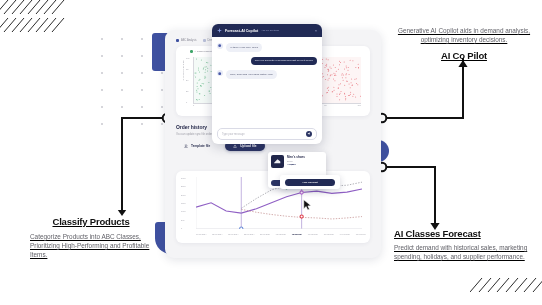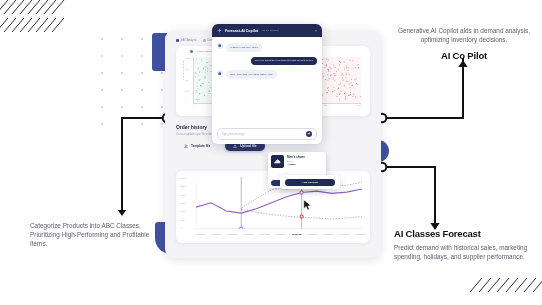--- a/index.html
+++ b/index.html
@@ -111,21 +111,21 @@
   .addpill{position:absolute;left:280px;top:175px;width:60px;height:14px;background:#ffffff;
            border-radius:3px;box-shadow:0 2px 7px rgba(30,35,70,.2);display:flex;
            align-items:center;justify-content:center;}
   .addpill .inner{width:50px;height:7px;background:#212a55;border-radius:3.5px;display:flex;
                   align-items:center;justify-content:center;font-size:2.4px;color:#fff;font-weight:bold;}
 
   
   .cursor{position:absolute;left:303px;top:197px;}
 
   
-  .ann{position:absolute;}
+  .ann{position:absolute;text-decoration:underline;}
   .ann .h{font-weight:bold;color:#111111;letter-spacing:-.02em;}
   .ann .p{color:#5f5f66;line-height:1.42;}
 
   .ann-copilot{left:396px;top:26px;width:136px;text-align:center;}
   .ann-copilot .p{font-size:6.4px;}
   .ann-copilot .h{font-size:9.5px;margin-top:6px;}
 
   .ann-forecast{left:394px;top:228px;width:140px;text-align:left;}
   .ann-forecast .h{font-size:9.5px;}
   .ann-forecast .p{font-size:6.4px;margin-top:4px;}
@@ -857,16 +857,17 @@
     <div class="p">Generative AI Copilot aids in demand analysis, optimizing inventory decisions.</div>
     <div class="h">AI Co Pilot</div>
   </div>
 
   <div class="ann ann-forecast">
     <div class="h">AI Classes Forecast</div>
     <div class="p">Predict demand with historical sales, marketing spending, holidays, and supplier performance.</div>
   </div>
 
   <div class="ann ann-classify">
+    <div class="h">Classify Products</div>
     <div class="p">Categorize Products into ABC Classes, Prioritizing High-Performing and Profitable Items.</div>
   </div>
 
 </div>
 
 </body></html>

